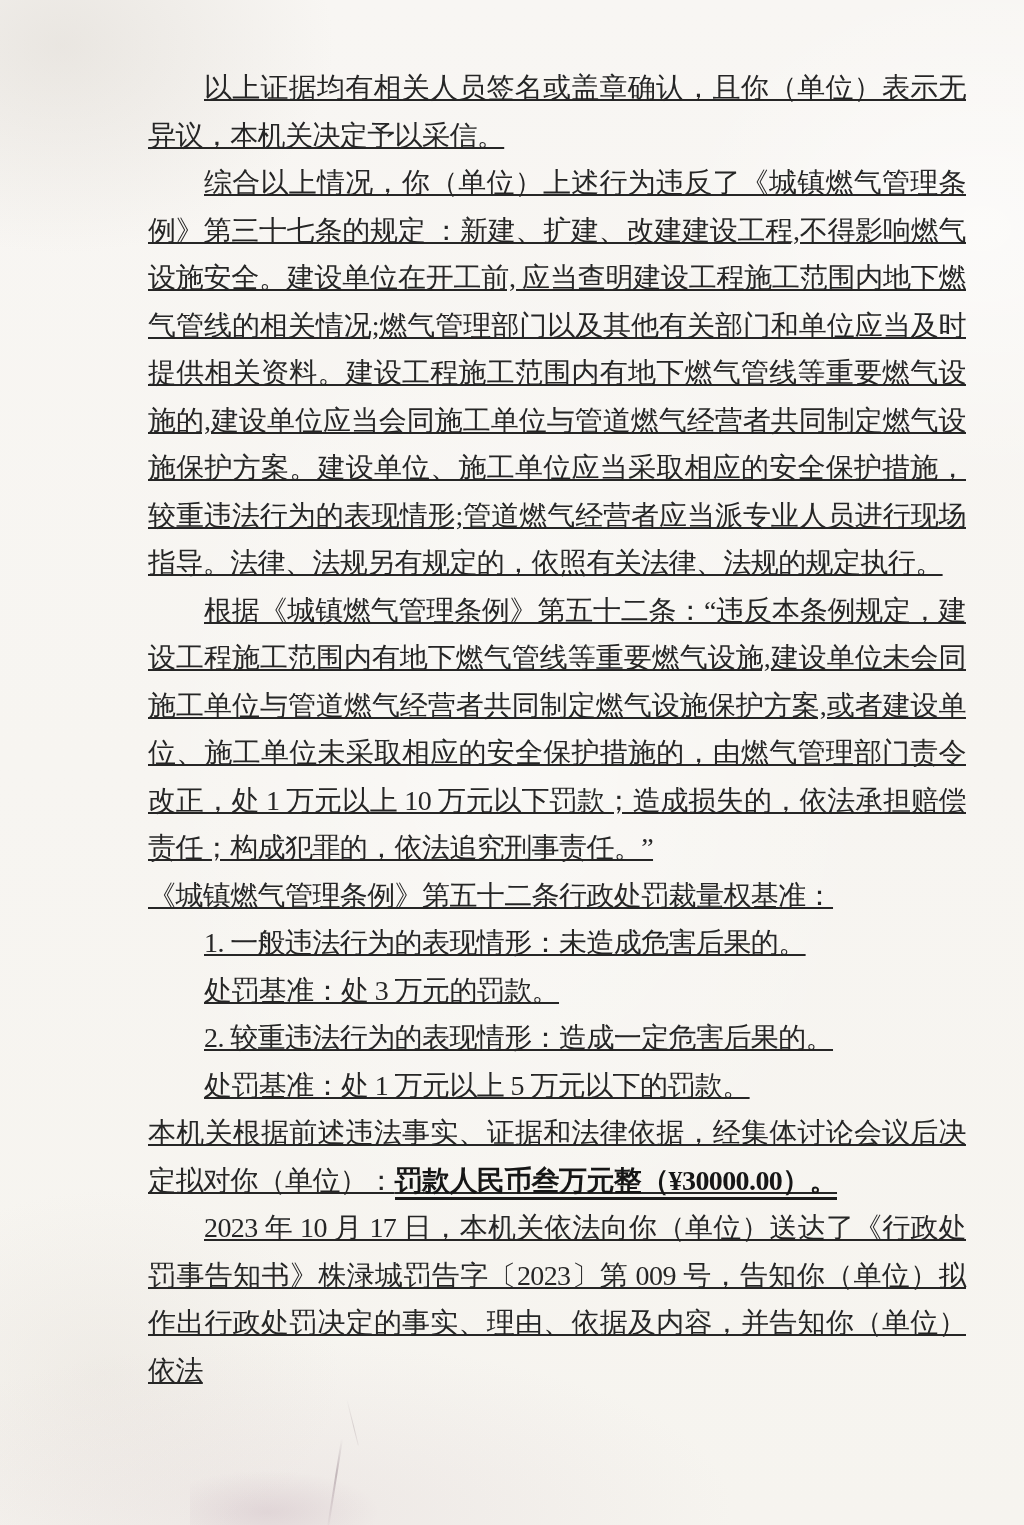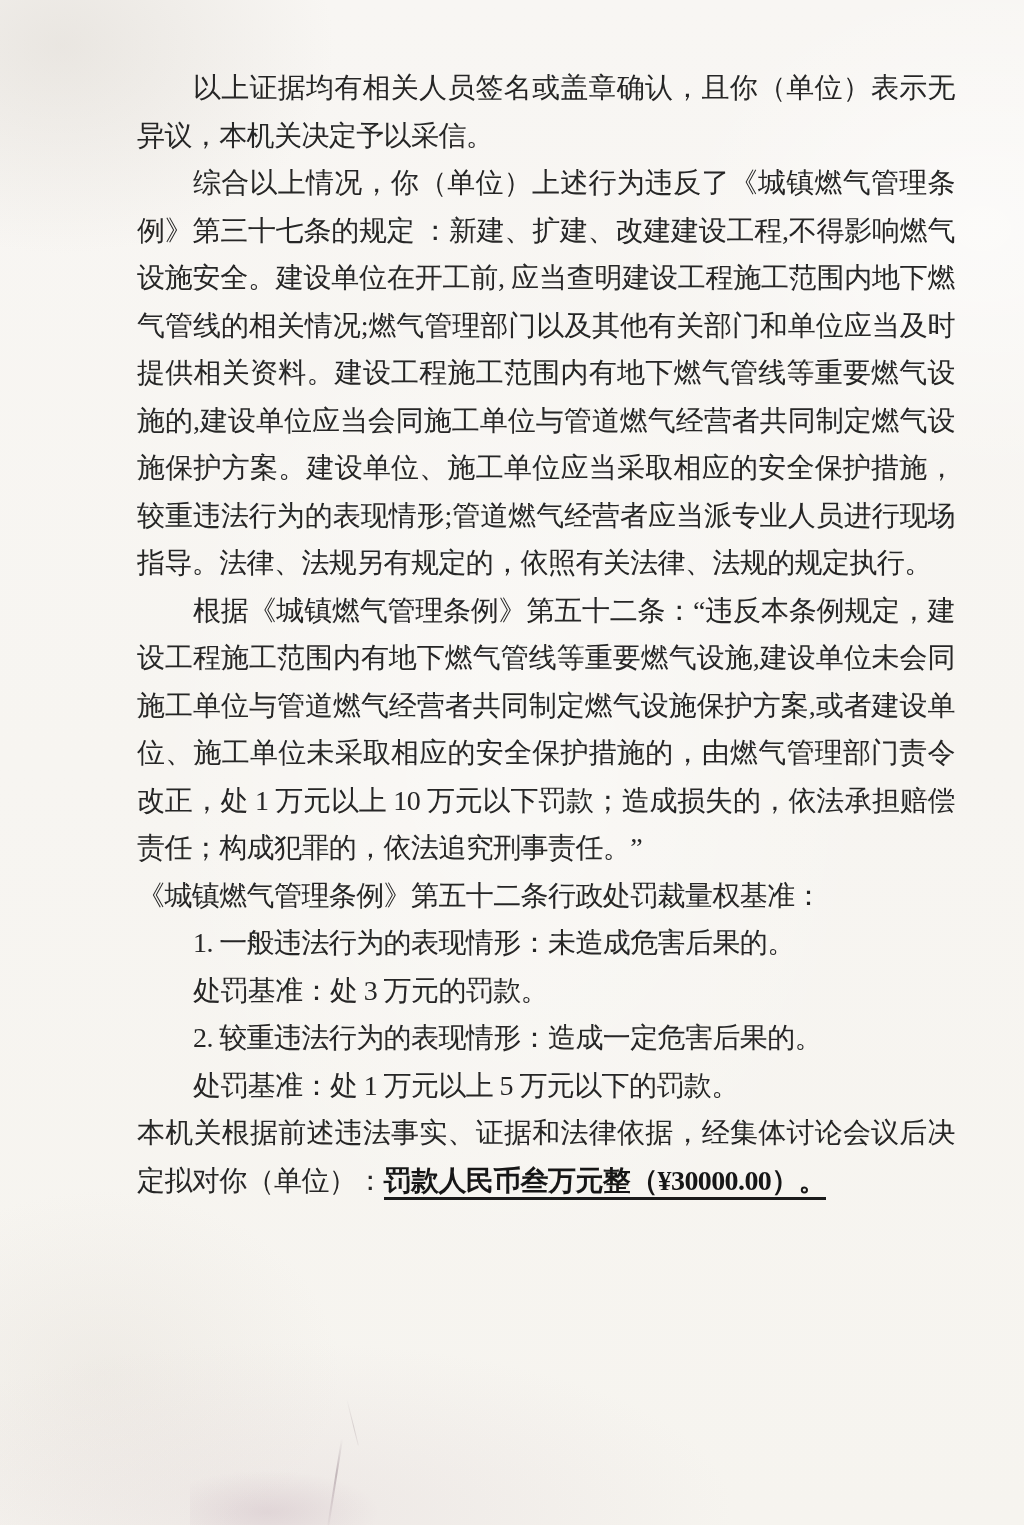--- a/index.html
+++ b/index.html
@@ -16,24 +16,25 @@
       radial-gradient(ellipse 420px 320px at 6% 3%, rgba(210,204,196,0.38), transparent 65%),
       radial-gradient(ellipse 520px 420px at 96% 15%, rgba(255,255,255,0.55), transparent 60%),
       radial-gradient(ellipse 640px 240px at 28% 99%, rgba(206,188,194,0.22), transparent 70%),
       radial-gradient(ellipse 340px 260px at 10% 90%, rgba(222,215,208,0.30), transparent 70%),
       radial-gradient(ellipse 500px 700px at 50% 50%, rgba(255,255,255,0.35), transparent 75%),
       linear-gradient(180deg, #f8f6f3 0%, #f6f4ef 100%);
     font-family: "Liberation Serif", "DejaVu Serif", serif;
   }
   .doc {
     position: absolute;
-    left: 137px;
+    left: 148px;
     top: 64px;
     width: 818px;
     color: #262626;
+    text-decoration: underline;
   }
   .para {
     margin: 0;
     font-size: 28px;
     line-height: 47.5px;
     letter-spacing: -0.6px;
     text-align: justify;
     text-justify: inter-ideograph;
   }
   .indent {
@@ -91,17 +92,18 @@
   <p class="para indent">综合以上情况，你（单位）上述行为违反了《城镇燃气管理条例》第三十七条的规定 ：新建、扩建、改建建设工程,不得影响燃气设施安全。建设单位在开工前, 应当查明建设工程施工范围内地下燃气管线的相关情况;燃气管理部门以及其他有关部门和单位应当及时提供相关资料。建设工程施工范围内有地下燃气管线等重要燃气设施的,建设单位应当会同施工单位与管道燃气经营者共同制定燃气设施保护方案。建设单位、施工单位应当采取相应的安全保护措施，较重违法行为的表现情形;管道燃气经营者应当派专业人员进行现场指导。法律、法规另有规定的，依照有关法律、法规的规定执行。</p>
   <p class="para indent">根据《城镇燃气管理条例》第五十二条：“违反本条例规定，建设工程施工范围内有地下燃气管线等重要燃气设施,建设单位未会同施工单位与管道燃气经营者共同制定燃气设施保护方案,或者建设单位、施工单位未采取相应的安全保护措施的，由燃气管理部门责令改正，处 1 万元以上 10 万元以下罚款；造成损失的，依法承担赔偿责任；构成犯罪的，依法追究刑事责任。”</p>
   <p class="para">《城镇燃气管理条例》第五十二条行政处罚裁量权基准：</p>
   <p class="para indent">1. 一般违法行为的表现情形：未造成危害后果的。</p>
   <p class="para indent">处罚基准：处 3 万元的罚款。</p>
   <p class="para indent">2. 较重违法行为的表现情形：造成一定危害后果的。</p>
   <p class="para indent">处罚基准：处 1 万元以上 5 万元以下的罚款。</p>
   <p class="para">
     <span>本机关根据前述违法事实、证据和法律依据，经集体讨论会议后决定拟对你（单位）：</span><span class="penalty-emphasis">罚款人民币叁万元整（¥30000.00）。</span>
   </p>
+  <p class="para indent">2023 年 10 月 17 日，本机关依法向你（单位）送达了《行政处罚事告知书》株渌城罚告字〔2023〕第 009 号，告知你（单位）拟作出行政处罚决定的事实、理由、依据及内容，并告知你（单位）依法</p>
 </div>
 
 <div class="crease"></div>
 <div class="crease-upper"></div>
 <div class="smudge"></div>
 
 </body></html>

